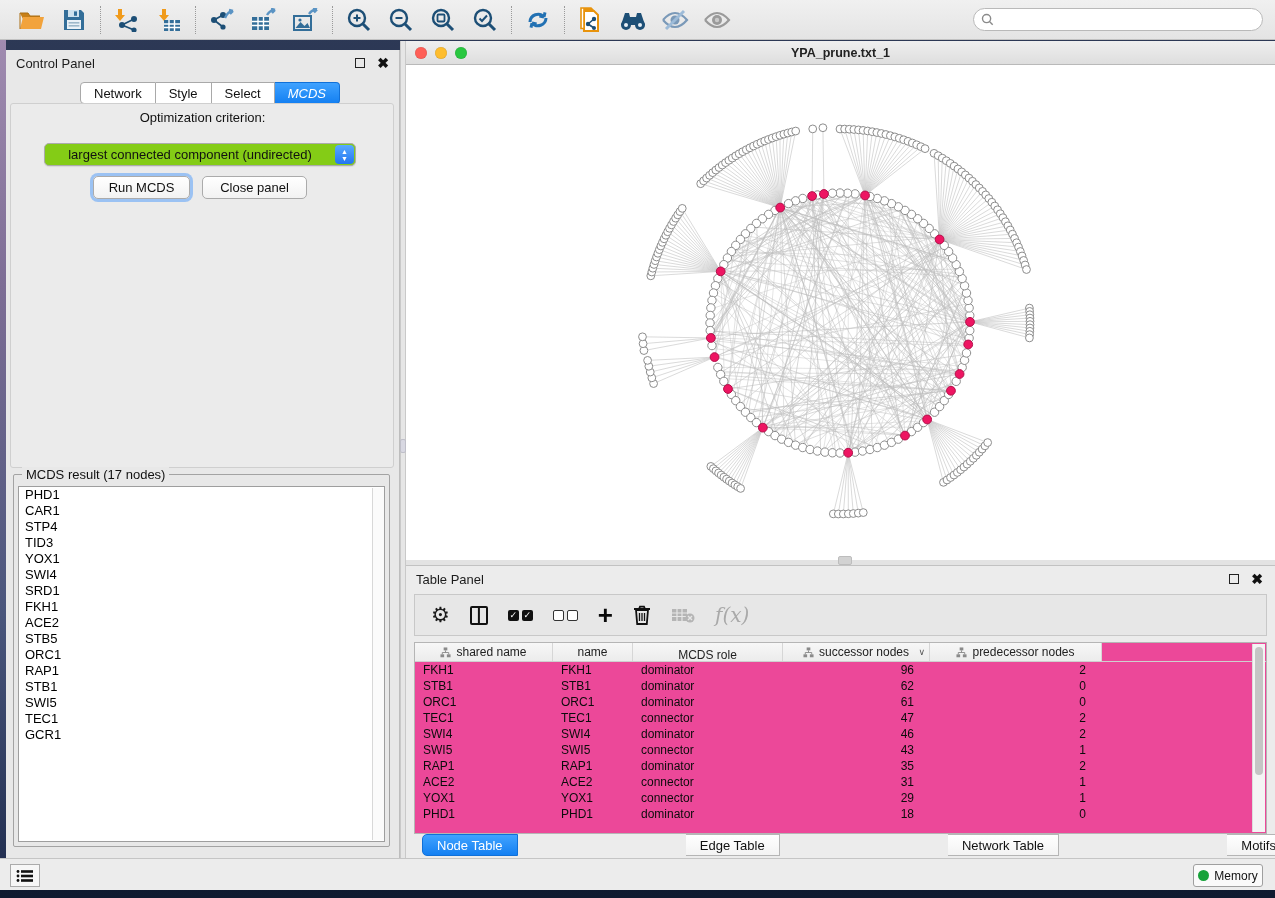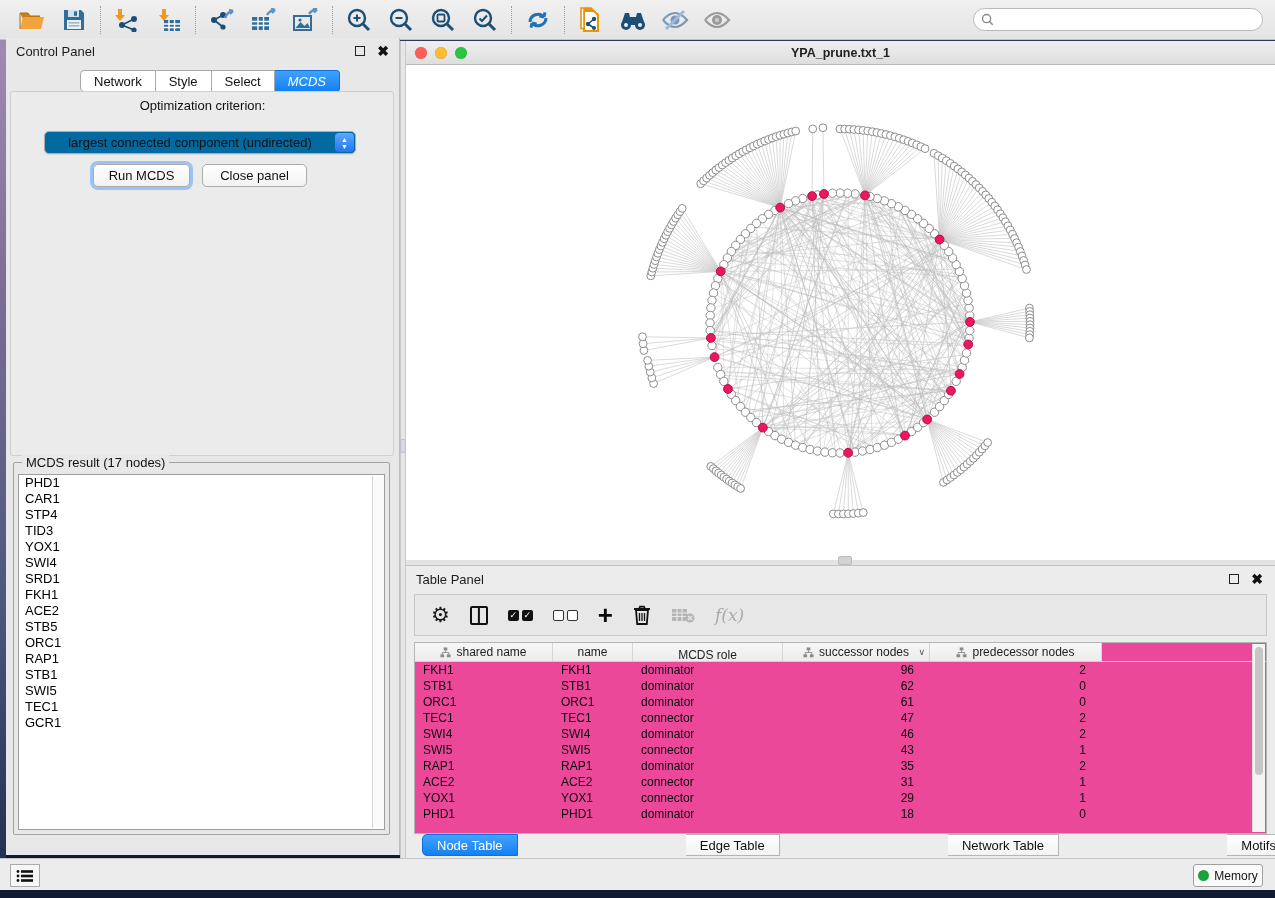--- a/index.html
+++ b/index.html
@@ -21,39 +21,39 @@
     border-bottom:1px solid #c2c2c2; display:flex; align-items:center; padding-left:8px; }
   .tb-group { display:flex; align-items:center; gap:14px; padding:0 10px; }
   .tb-sep { width:1px; height:28px; border-left:1px dotted #9a9a9a; margin:0 2px; }
   .tb-icon { width:28px; height:28px; display:flex; align-items:center; justify-content:center; cursor:default; }
   .tb-spacer { flex:1; }
   .searchbox { width:290px; height:23px; margin-right:12px; background:#fff;
     border:1px solid #b9b9b9; border-radius:12px; display:flex; align-items:center; padding-left:7px; }
   .searchbox input { border:none; outline:none; flex:1; height:18px; font-size:12px; background:transparent; }
 
   
-  .control-panel { position:absolute; left:6px; top:38px; width:394px; height:817px;
+  .control-panel { position:absolute; left:6px; top:50px; width:394px; height:817px;
     background:#e8e8e8; border-right:1px solid #bdbdbd; }
   .panel-head { height:26px; display:flex; align-items:center; padding:0 10px; }
   .panel-title { font-size:13px; color:#1c1c1c; }
   .panel-head .spacer{ flex:1; }
   .float-btn { width:10px; height:10px; border:1.6px solid #222; margin-right:12px; }
   .close-btn { font-size:14px; font-weight:700; color:#111; line-height:10px; }
 
   .seg-tabs { position:absolute; left:74px; top:32px; display:flex; }
   .seg { height:22px; padding:0 13px; background:#fff; border:1px solid #a9a9a9; border-left:none;
     font-size:13px; display:flex; align-items:center; color:#111; }
   .seg:first-child { border-left:1px solid #a9a9a9; border-radius:4px 0 0 4px; }
   .seg:last-child { border-radius:0 4px 4px 0; }
   .seg.active { background:linear-gradient(180deg,#3fa2ff,#1480f2); border-color:#1070d8; color:#fff;font-style:italic; }
 
   .tabpane { position:absolute; left:4px; top:53px; width:384px; height:365px;
     background:#ebebeb; border:1px solid #cfcfcf; border-radius:3px; }
   .opt-label { position:absolute; left:0; top:60px; width:100%; text-align:center; font-size:13px; color:#111; }
-  .dropdown { position:absolute; left:38px; top:93px; width:312px; height:23px; background:#0369a1;
+  .dropdown { position:absolute; left:38px; top:93px; width:312px; height:23px; background:#84cc16;
     border:1px solid #ababab; border-radius:5px; display:flex; align-items:center; box-shadow:0 1px 1px rgba(0,0,0,.08); }
   .dropdown .val { flex:1; text-align:center; font-size:13px; color:#111; }
   .dd-stepper { width:19px; height:19px; margin-right:1px; border-radius:4px;
     background:linear-gradient(180deg,#59aaff,#2376f0); display:flex; flex-direction:column;
     align-items:center; justify-content:center; color:#fff; font-size:7px; line-height:7px; }
   .btn-row { position:absolute; top:126px; left:0; width:100%; }
   .pbtn { position:absolute; height:23px; background:linear-gradient(180deg,#ffffff,#f2f2f2);
     border:1px solid #ababab; border-radius:5px; font-size:13px; color:#111;
     display:flex; align-items:center; justify-content:center; }
   .pbtn.focus { box-shadow:0 0 0 3px rgba(90,160,250,.55); }
@@ -91,21 +91,21 @@
     background:#e7e7e7; border:1px solid #c8c8c8; display:flex; align-items:center; gap:20px; padding-left:16px; }
   .tp-ico { display:flex; align-items:center; justify-content:center; height:26px; }
   .gear { font-size:21px; color:#1b1b1b; font-family:"DejaVu Sans",sans-serif; line-height:22px;}
   .colsplit { width:18px; height:19px; border:2.4px solid #111; border-radius:2px; position:relative;}
   .colsplit::after { content:""; position:absolute; left:50%; top:0; bottom:0; width:2.2px; background:#111; transform:translateX(-50%);}
   .ckpair { display:flex; gap:3px; }
   .ck { width:11px; height:11px; border-radius:2px; }
   .ck.on { background:#111; color:#fff; font-size:9px; line-height:11px; text-align:center; }
   .ck.off { border:1.6px solid #333; background:#fff; }
   .plus { font-size:26px; font-weight:700; color:#0a0a0a; line-height:20px; }
-  .fx { font-family:"DejaVu Serif",serif; font-style:italic; font-size:17px; color:#a9a9a9; }
+  .fx { font-family:"DejaVu Serif",serif; font-style:italic; font-size:20px; color:#a9a9a9; }
 
   .data-table { position:absolute; left:8px; top:76px; width:853px; height:192px; background:#ec4899;
     border:1px solid #b5b5b5; overflow:hidden; }
   .thead { display:flex; height:19px; border-bottom:1px solid #cfcfcf; }
   .th { background:linear-gradient(180deg,#f7f7f7,#ececec); border-right:1px solid #d6d6d6;
     font-size:12px; color:#222; display:flex; align-items:center; justify-content:center; gap:5px; position:relative; }
   .th .sort { font-size:9px; color:#555; position:absolute; right:4px; }
   .tr { display:flex; height:16px; }
   .td { font-size:12px; color:#0c0c0c; line-height:16px; white-space:nowrap; overflow:hidden; }
   .td.l { text-align:left; padding-left:8px; }

